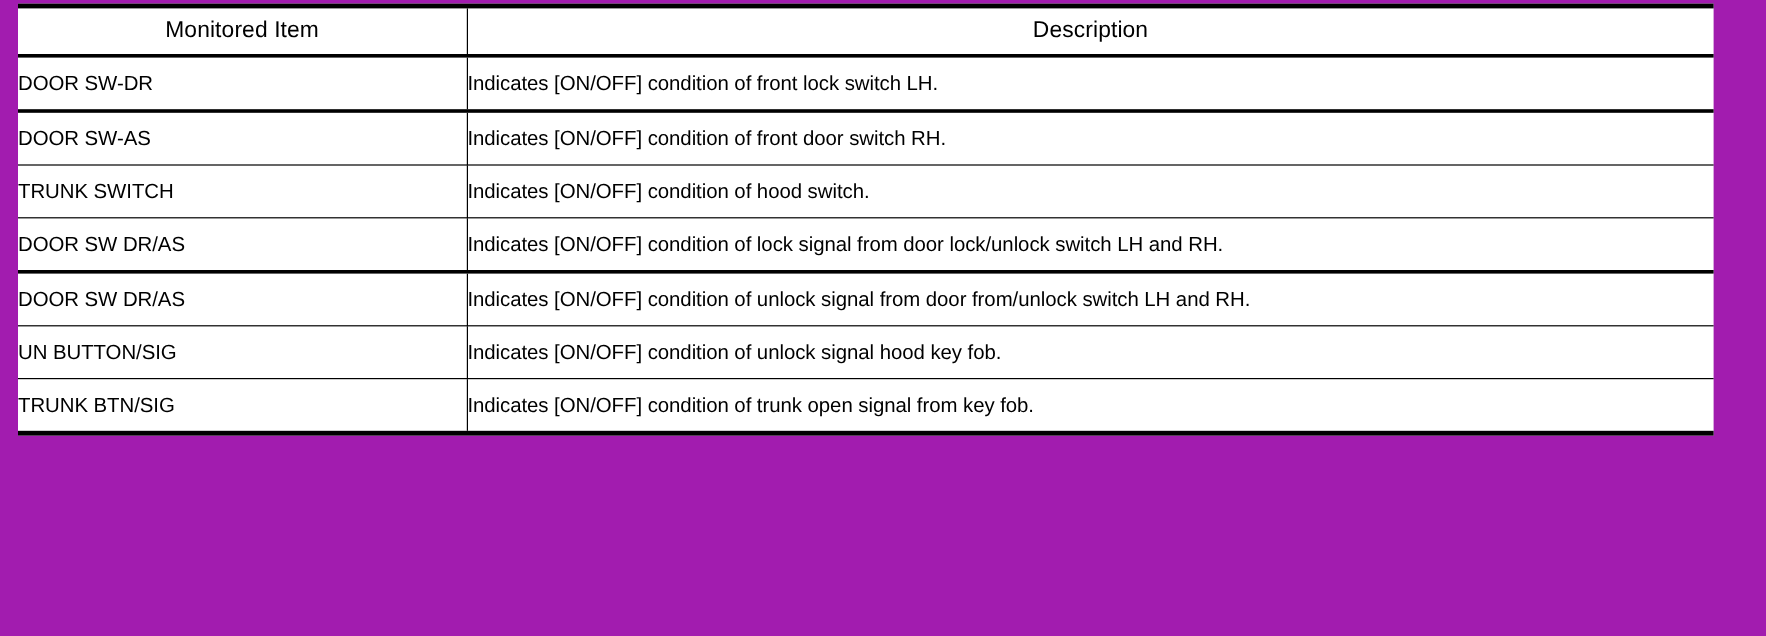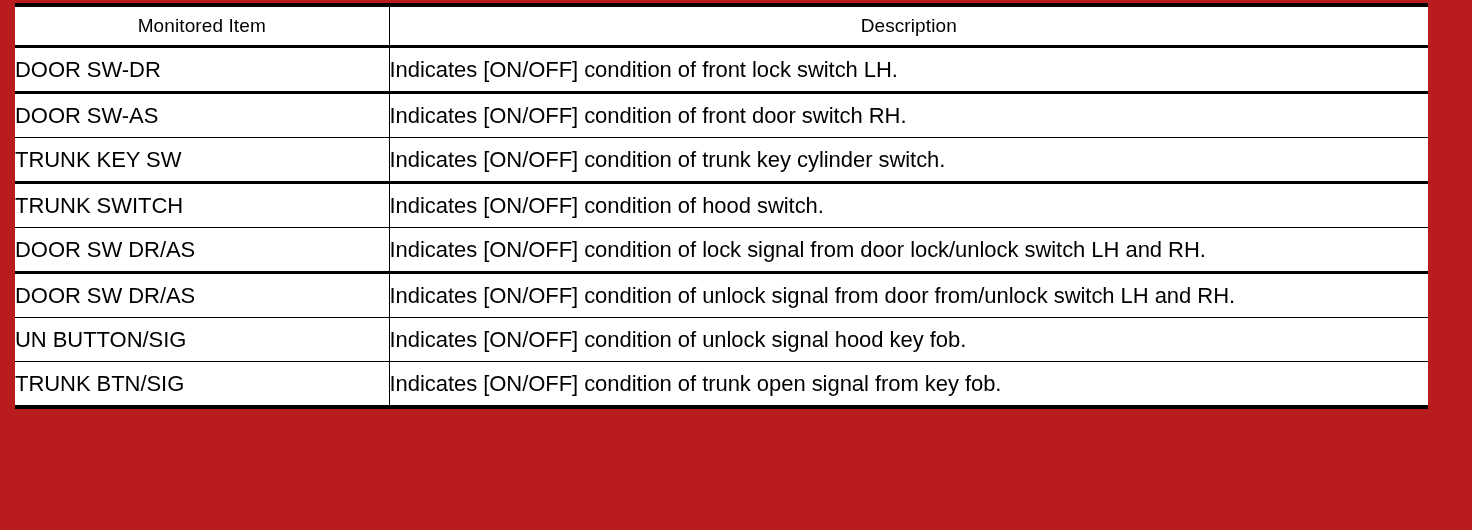--- a/index.html
+++ b/index.html
@@ -13,21 +13,21 @@
     height: 530px;
     font-family: "Liberation Sans", "DejaVu Sans", sans-serif;
     color: #000000;
     overflow: hidden;
   }
 
   .page {
     position: relative;
     width: 1472px;
     height: 530px;
-    background: #b91c1c;
+    background: #a21caf;
   }
 
   
   .data-table {
     position: absolute;
     left: 15px;
     top: 3px;
     width: 1413px;
     border-collapse: collapse;
     table-layout: fixed;
@@ -58,21 +58,21 @@
     padding: 0;
   }
   th.col-head.head-item {
     border-right: 1.5px solid #000000;
   }
 
   
   .data-table tbody td {
     height: 43px;
     vertical-align: middle;
-    font-size: 22px;
+    font-size: 17px;
     letter-spacing: -0.05px;
     padding: 0;
     white-space: nowrap;
   }
 
   td.cell-item {
     padding-left: 18px;
     border-right: 1.5px solid #000000;
   }
 
@@ -110,24 +110,20 @@
     </thead>
     <tbody>
       <tr class="rule-thick">
         <td class="cell-item">DOOR SW-DR</td>
         <td class="cell-desc">Indicates [ON/OFF] condition of front lock switch LH.</td>
       </tr>
       <tr class="rule-thin">
         <td class="cell-item">DOOR SW-AS</td>
         <td class="cell-desc">Indicates [ON/OFF] condition of front door switch RH.</td>
       </tr>
-      <tr class="rule-thick">
-        <td class="cell-item">TRUNK KEY SW</td>
-        <td class="cell-desc">Indicates [ON/OFF] condition of trunk key cylinder switch.</td>
-      </tr>
       <tr class="rule-thin">
         <td class="cell-item">TRUNK SWITCH</td>
         <td class="cell-desc">Indicates [ON/OFF] condition of hood switch.</td>
       </tr>
       <tr class="rule-thick">
         <td class="cell-item">DOOR SW DR/AS</td>
         <td class="cell-desc">Indicates [ON/OFF] condition of lock signal from door lock/unlock switch LH and RH.</td>
       </tr>
       <tr class="rule-thin">
         <td class="cell-item">DOOR SW DR/AS</td>

